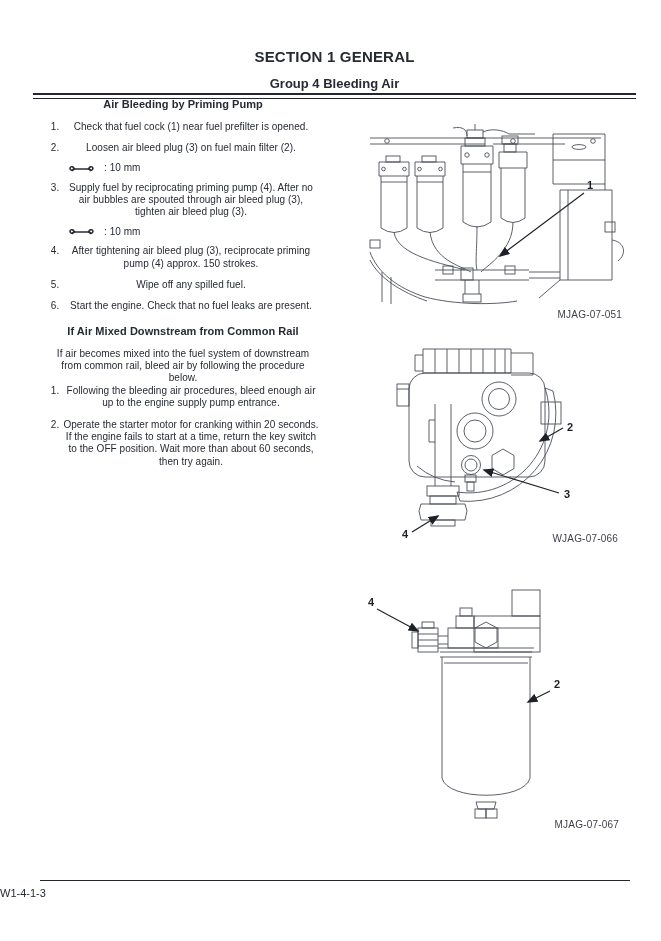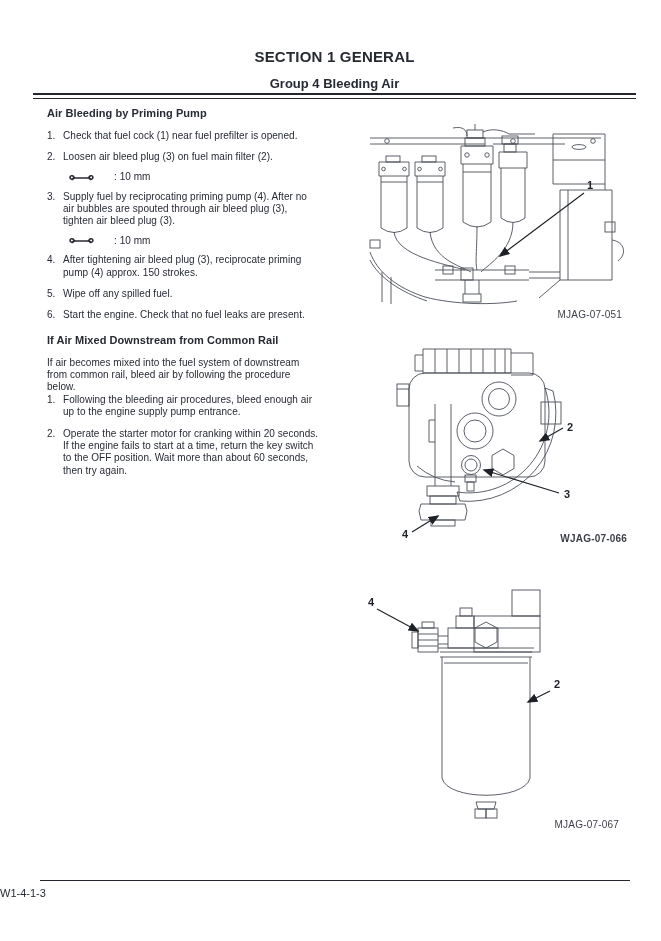--- a/index.html
+++ b/index.html
@@ -12,47 +12,47 @@
   }
   
   .header { position:absolute; top:0; left:0; width:100%; text-align:center; }
   .section-title { margin-top:48px; font-size:15px; font-weight:bold; letter-spacing:0.2px; }
   .group-title  { margin-top:11px;  font-size:13px; font-weight:bold; }
   .double-rule {
     position:absolute; left:33px; right:33px; top:93px; height:3px;
     border-top:2.5px solid #23262e; border-bottom:1.5px solid #23262e;
   }
   
-  .content { position:absolute; left:47px; top:107px; width:272px;
-             font-size:10px; line-height:12.3px; letter-spacing:0.05px; }
+  .content { position:absolute; left:47px; top:98px; width:272px;
+             font-size:10px; line-height:12.3px; letter-spacing:0.05px;text-align:center; }
   .sec-heading { font-size:11px; font-weight:bold; line-height:12px; margin:0 0 11px 0; }
   .sec2 { margin-top:12px; }
   .intro { margin:0; }
   .steps { margin-top:0; }
   .step { display:flex; margin-bottom:9px; }
   .step:first-child { margin-top:0.5px; }
   .step-num { flex:none; width:16px; }
   .step-text { flex:1; }
-  .tool-row { display:flex; align-items:center; gap:19px; margin:8px 0 8px 21px; height:10px; }
+  .tool-row { display:flex; align-items:center; gap:9px; margin:8px 0 8px 21px; height:10px; }
   .wrench { width:27px; height:10px; display:block; }
   
   .figure { position:absolute; }
   .fig-svg { display:block; }
   .fig-svg path, .fig-svg rect, .fig-svg circle, .fig-svg ellipse, .fig-svg polygon, .fig-svg line {
     fill:none; stroke:#4a4e58; stroke-width:0.9;
   }
   .fig-svg .callout { font-family:"Liberation Sans", sans-serif; font-size:11px; font-weight:bold;
                       fill:#1d2026; stroke:none; }
   .fig-svg .arrow { stroke:#1d2026; stroke-width:1.1; }
   .fig-svg .ah { fill:#1d2026; stroke:none; }
   .fig-caption { position:absolute; font-size:10px; color:#3c3f48; letter-spacing:0.2px;margin-top:38px; }
   #fig1 { left:367px; top:124px; width:263px; height:196px; }
   #fig1 .fig-caption { right:8px; bottom:0px; }
   #fig2 { left:393px; top:346px; width:235px; height:200px; }
-  #fig2 .fig-caption { right:1px; bottom:2px;font-weight:bold; }
+  #fig2 .fig-caption { right:10px; bottom:2px; }
   #fig3 { left:362px; top:588px; width:269px; height:244px; }
   #fig3 .fig-caption { right:12px; bottom:2px; }
   
   .footer-rule { position:absolute; left:40px; right:39px; top:880px; border-top:1.5px solid #23262e; }
   .footer-text { position:absolute; top:887px; left:0; width:100%; text-align:left; font-size:11px; }
 </style>
 </head>
 <body>
 
 <div class="page">

